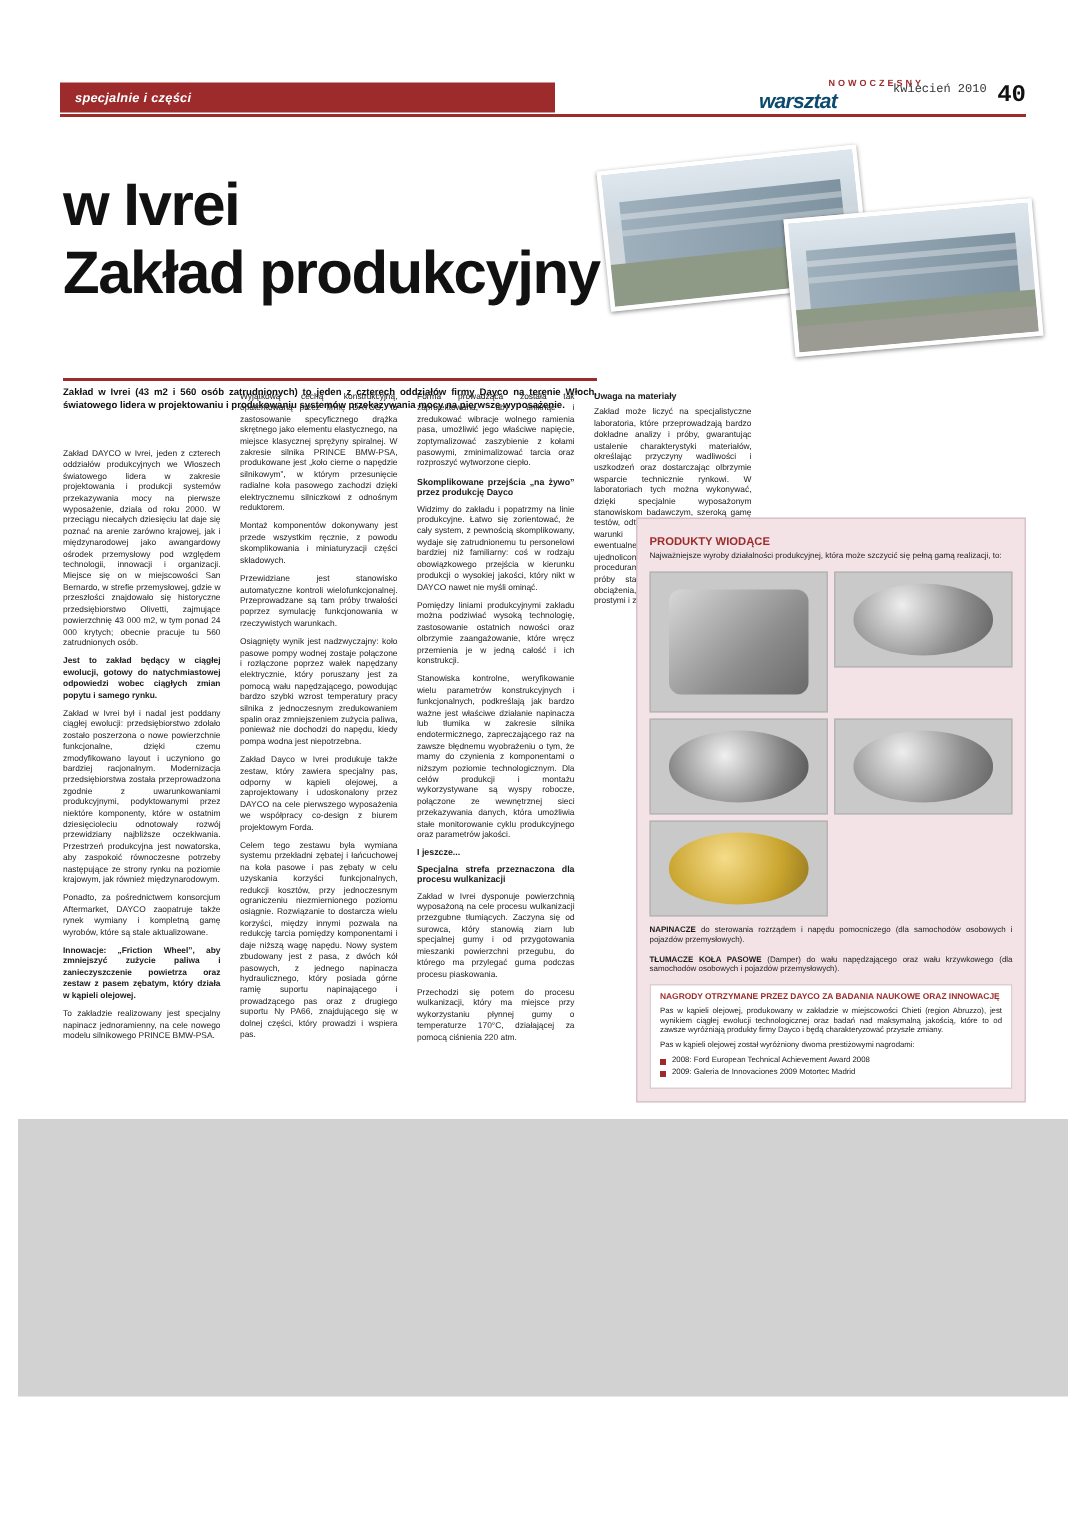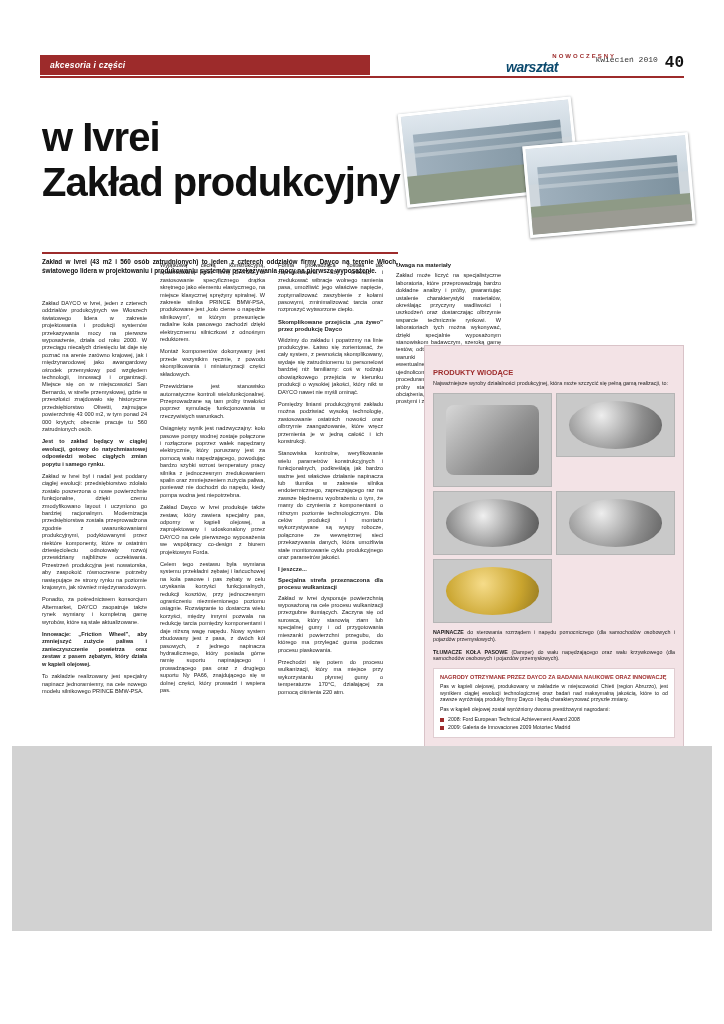--- a/index.html
+++ b/index.html
@@ -42,21 +42,21 @@
   .col p{margin:0 0 5px 0;}
   .col p.b{font-weight:bold;}
   .col h4{margin:0 0 3px 0;font-size:5.9px;font-weight:bold;}
   .c1{left:42px;top:300px;width:105px;}
   .c2{left:160px;top:262px;width:105px;}
   .c3{left:278px;top:262px;width:105px;}
   .c4{left:396px;top:262px;width:105px;}
 
   
   .panel{position:absolute;left:424px;top:345px;width:258px;background:#f3e3e6;border:1px solid #d9c3c8;}
-  .panel-h{font-size:7.5px;font-weight:bold;color:#9d2b2b;padding:22px 8px 3px 8px;}
+  .panel-h{font-size:7.5px;font-weight:bold;color:#9d2b2b;padding:10px 8px 3px 8px;}
   .panel-sub{font-size:5.4px;line-height:7px;color:#222;padding:0 8px 6px 8px;text-align:justify;}
   .pgrid{display:grid;grid-template-columns:1fr 1fr;gap:4px;padding:0 8px 6px 8px;}
   .pimg{height:62px;background:#c9c9c9;border:1px solid #b5b5b5;position:relative;overflow:hidden;}
   .pimg.tall{height:92px;}
   .pimg .gl{position:absolute;left:10%;top:12%;width:80%;height:76%;border-radius:50%;background:radial-gradient(circle at 35% 30%,#eee,#8d8d8d 60%,#5f5f5f);}
   .pimg.eng .gl{border-radius:8px;background:linear-gradient(135deg,#d8d8d8,#8e8e8e 60%,#6a6a6a);}
   .pimg.belt .gl{background:radial-gradient(circle at 40% 35%,#f0f0f0,#7d7d7d 65%,#4e4e4e);}
   .pimg.yel .gl{background:radial-gradient(circle at 40% 35%,#f6dc8a,#c9a42e 60%,#8e7420);}
   .pcap{font-size:5.3px;line-height:6.8px;padding:0 8px 6px 8px;text-align:justify;}
   .pcap b{font-weight:bold;}
@@ -70,21 +70,21 @@
   .grey{position:absolute;left:12px;top:746px;width:700px;height:185px;background:#d2d2d2;}
   .footer-line{position:absolute;left:0;bottom:0;width:724px;height:12px;background:#ffffff;}
 </style>
 </head>
 <body>
 
 <div class="page">
 
   <div class="header">
     <div class="hdr-bar">
-      <span>akcesoria i części</span>
+      <span>specjalnie i części</span>
     </div>
     <div class="logo">
       <div class="lg-top">NOWOCZESNY</div>
       <div class="lg-main">warsztat</div>
     </div>
     <div class="hdr-right">
       <div class="hdr-date">kwiecień 2010</div>
       <div class="hdr-page">40</div>
     </div>
     <div class="hdr-rule"></div>

